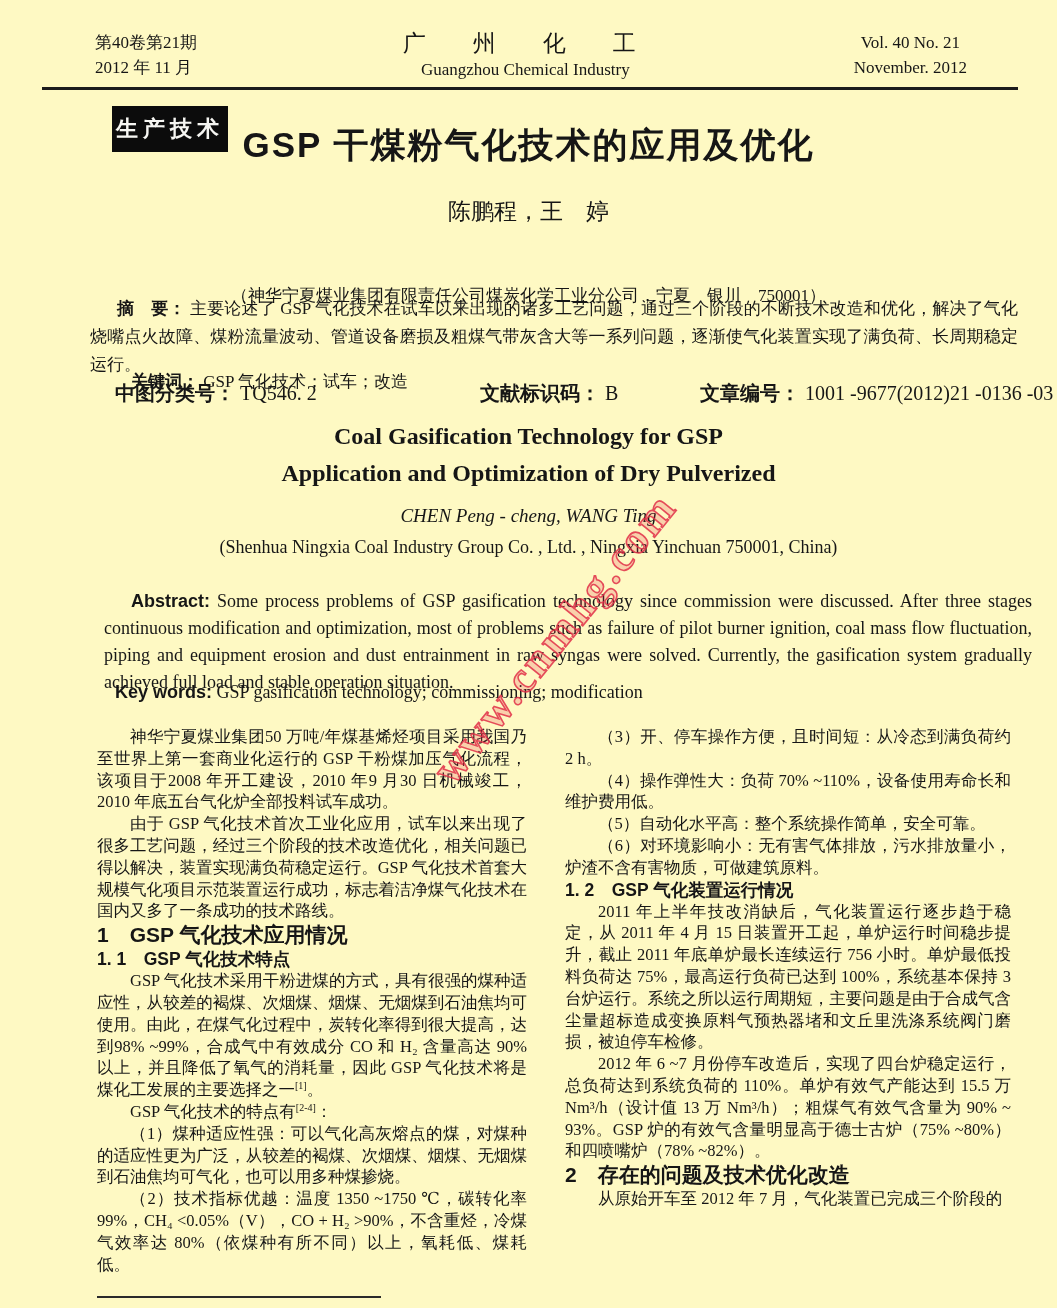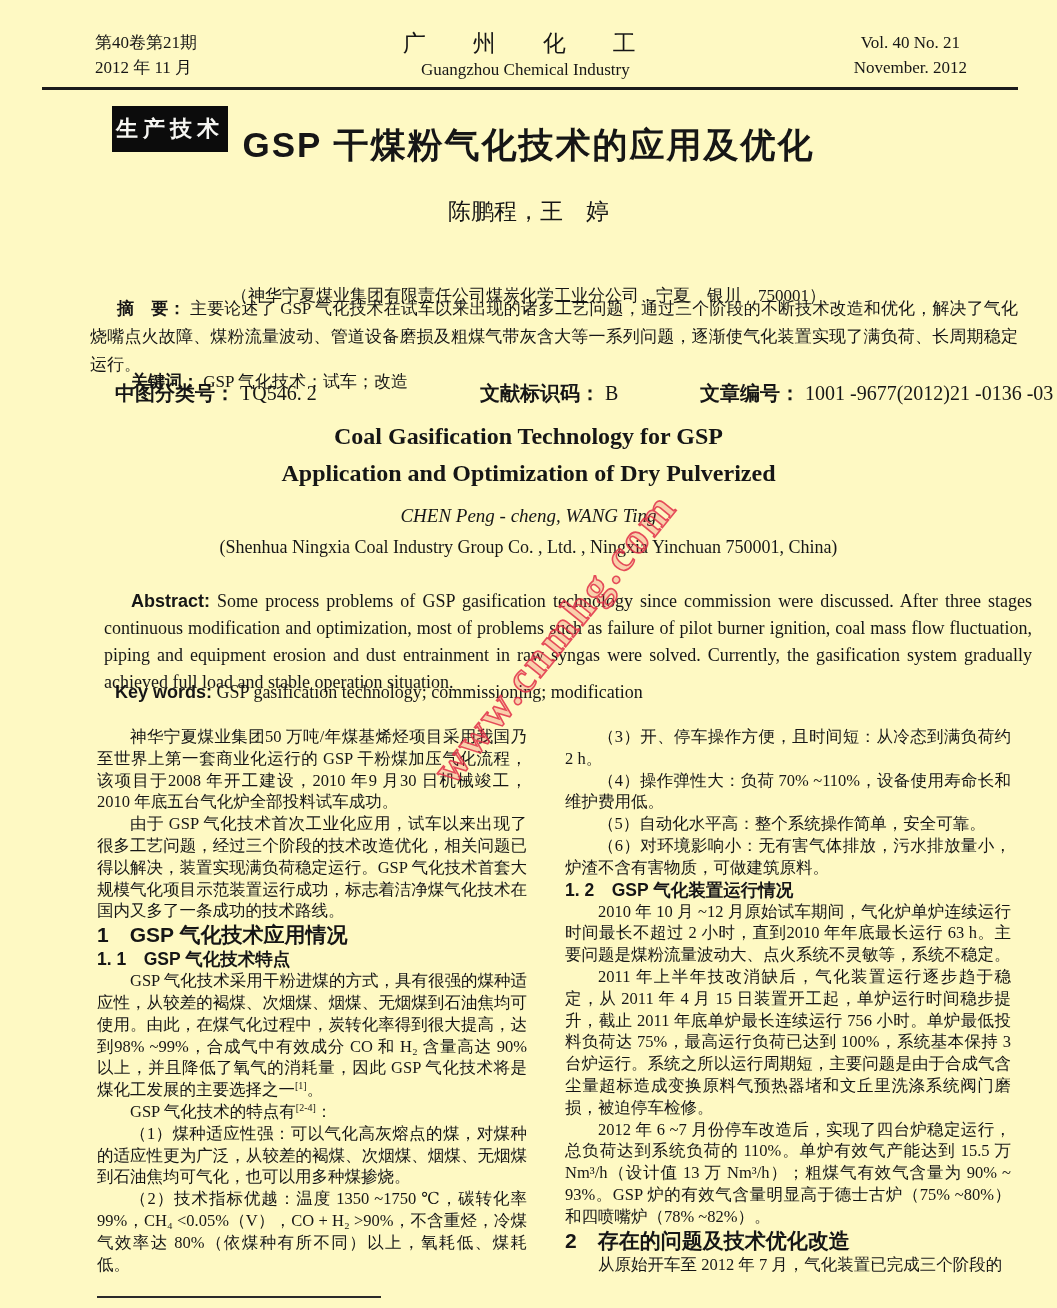--- a/index.html
+++ b/index.html
@@ -124,21 +124,20 @@
     <p>（1）煤种适应性强：可以气化高灰熔点的煤，对煤种的适应性更为广泛，从较差的褐煤、次烟煤、烟煤、无烟煤到石油焦均可气化，也可以用多种煤掺烧。</p>
     <p>（2）技术指标优越：温度 1350 ~1750 ℃，碳转化率 99%，CH₄ &lt;0.05%（V），CO + H₂ &gt;90%，不含重烃，冷煤气效率达 80%（依煤种有所不同）以上，氧耗低、煤耗低。</p>
   </div>
 
   <div class="col col-right">
     <p>（3）开、停车操作方便，且时间短：从冷态到满负荷约 2 h。</p>
     <p>（4）操作弹性大：负荷 70% ~110%，设备使用寿命长和维护费用低。</p>
     <p>（5）自动化水平高：整个系统操作简单，安全可靠。</p>
     <p>（6）对环境影响小：无有害气体排放，污水排放量小，炉渣不含有害物质，可做建筑原料。</p>
     <p class="h-sub">1. 2　GSP 气化装置运行情况</p>
-    <p>2010 年 10 月 ~12 月原始试车期间，气化炉单炉连续运行时间最长不超过 2 小时，直到2010 年年底最长运行 63 h。主要问题是煤粉流量波动大、点火系统不灵敏等，系统不稳定。</p>
     <p>2011 年上半年技改消缺后，气化装置运行逐步趋于稳定，从 2011 年 4 月 15 日装置开工起，单炉运行时间稳步提升，截止 2011 年底单炉最长连续运行 756 小时。单炉最低投料负荷达 75%，最高运行负荷已达到 100%，系统基本保持 3 台炉运行。系统之所以运行周期短，主要问题是由于合成气含尘量超标造成变换原料气预热器堵和文丘里洗涤系统阀门磨损，被迫停车检修。</p>
     <p>2012 年 6 ~7 月份停车改造后，实现了四台炉稳定运行，总负荷达到系统负荷的 110%。单炉有效气产能达到 15.5 万 Nm³/h（设计值 13 万 Nm³/h）；粗煤气有效气含量为 90% ~ 93%。GSP 炉的有效气含量明显高于德士古炉（75% ~80%）和四喷嘴炉（78% ~82%）。</p>
     <p class="h-sec">2　存在的问题及技术优化改造</p>
     <p>从原始开车至 2012 年 7 月，气化装置已完成三个阶段的</p>
   </div>
 
   <div class="footnote-rule"></div>
 
   <div class="watermark">www.cnmhg.com</div>
 

